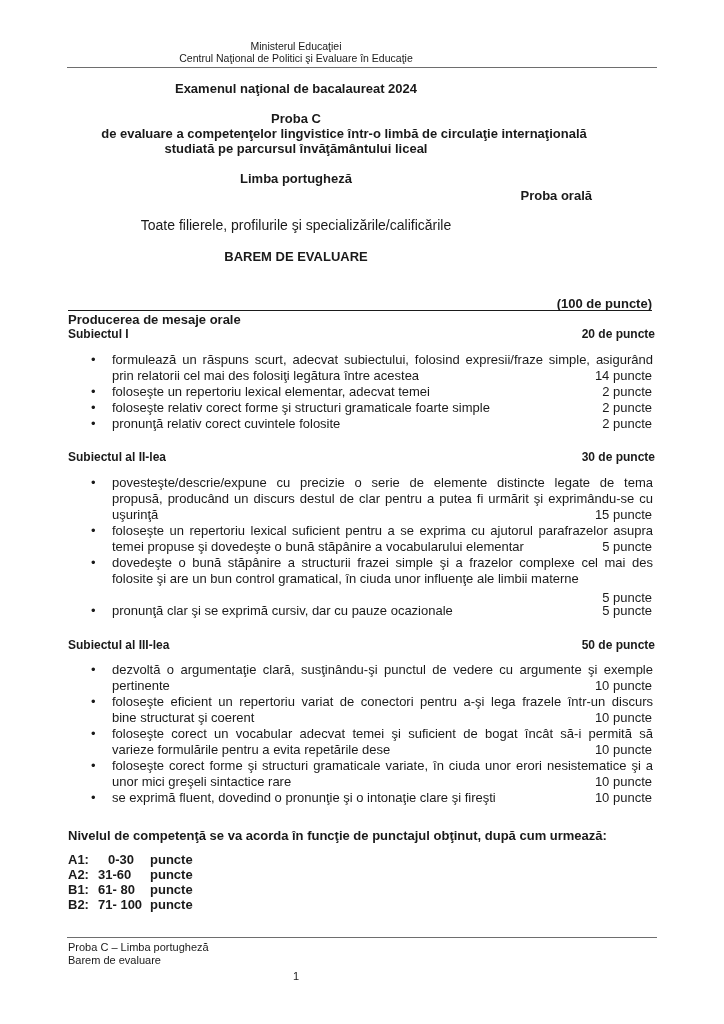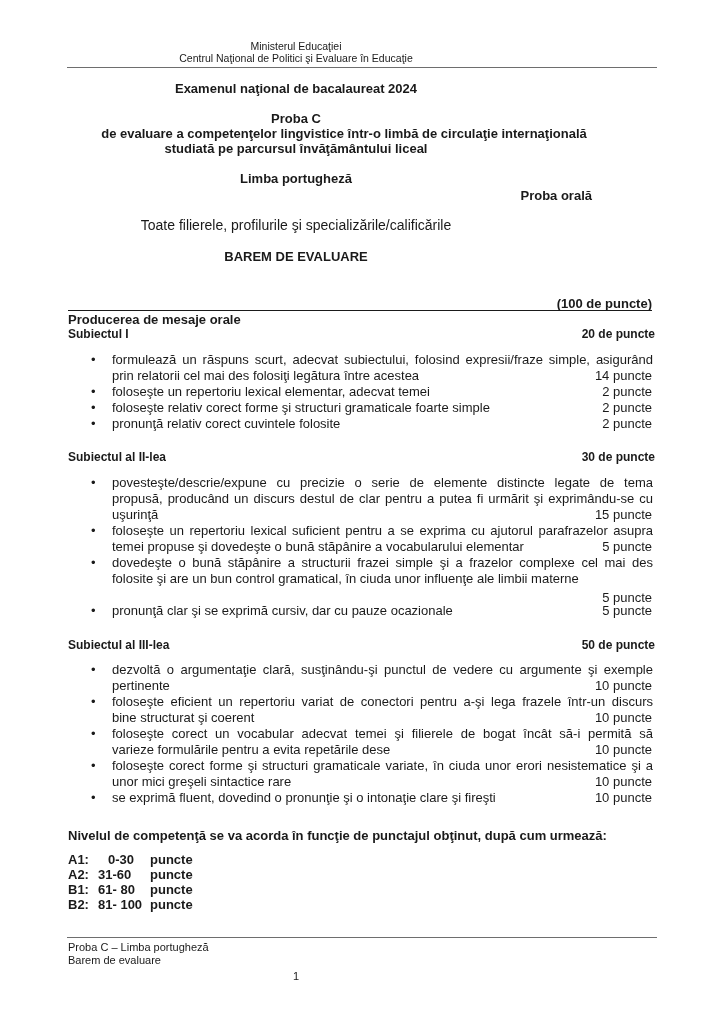--- a/index.html
+++ b/index.html
@@ -143,21 +143,21 @@
   <span class="pt" style="top:16px;">10 puncte</span>
 </div>
 <div class="bullet" style="top:694px;">
   <span class="dot">•</span>
   <span class="justline" style="top:0;">foloseşte eficient un repertoriu variat de conectori pentru a-şi lega frazele într-un discurs</span>
   <span class="line" style="top:16px;">bine structurat şi coerent</span>
   <span class="pt" style="top:16px;">10 puncte</span>
 </div>
 <div class="bullet" style="top:726px;">
   <span class="dot">•</span>
-  <span class="justline" style="top:0;">foloseşte corect un vocabular adecvat temei şi filierele de bogat încât să-i permită să</span>
+  <span class="justline" style="top:0;">foloseşte corect un vocabular adecvat temei şi suficient de bogat încât să-i permită să</span>
   <span class="line" style="top:16px;">varieze formulările pentru a evita repetările dese</span>
   <span class="pt" style="top:16px;">10 puncte</span>
 </div>
 <div class="bullet" style="top:758px;">
   <span class="dot">•</span>
   <span class="justline" style="top:0;">foloseşte corect forme şi structuri gramaticale variate, în ciuda unor erori nesistematice şi a</span>
   <span class="line" style="top:16px;">unor mici greşeli sintactice rare</span>
   <span class="pt" style="top:16px;">10 puncte</span>
 </div>
 <div class="bullet" style="top:790px;">
@@ -178,20 +178,20 @@
   <span style="left:30px;">31-60</span>
   <span style="left:82px;">puncte</span>
 </div>
 <div class="level-row" style="top:882px;">
   <span style="left:0;">B1:</span>
   <span style="left:30px;">61- 80</span>
   <span style="left:82px;">puncte</span>
 </div>
 <div class="level-row" style="top:897px;">
   <span style="left:0;">B2:</span>
-  <span style="left:30px;">81- 100</span>
+  <span style="left:30px;">71- 100</span>
   <span style="left:82px;">puncte</span>
 </div>
 
 <div class="rule" style="top:937px; left:67px; width:590px;"></div>
 <div class="abs footer" style="top:941px; left:68px;">Proba C – Limba portugheză</div>
 <div class="abs footer" style="top:954px; left:68px;">Barem de evaluare</div>
 <div class="abs footer center" style="top:970px;">1</div>
 
 </body></html>

